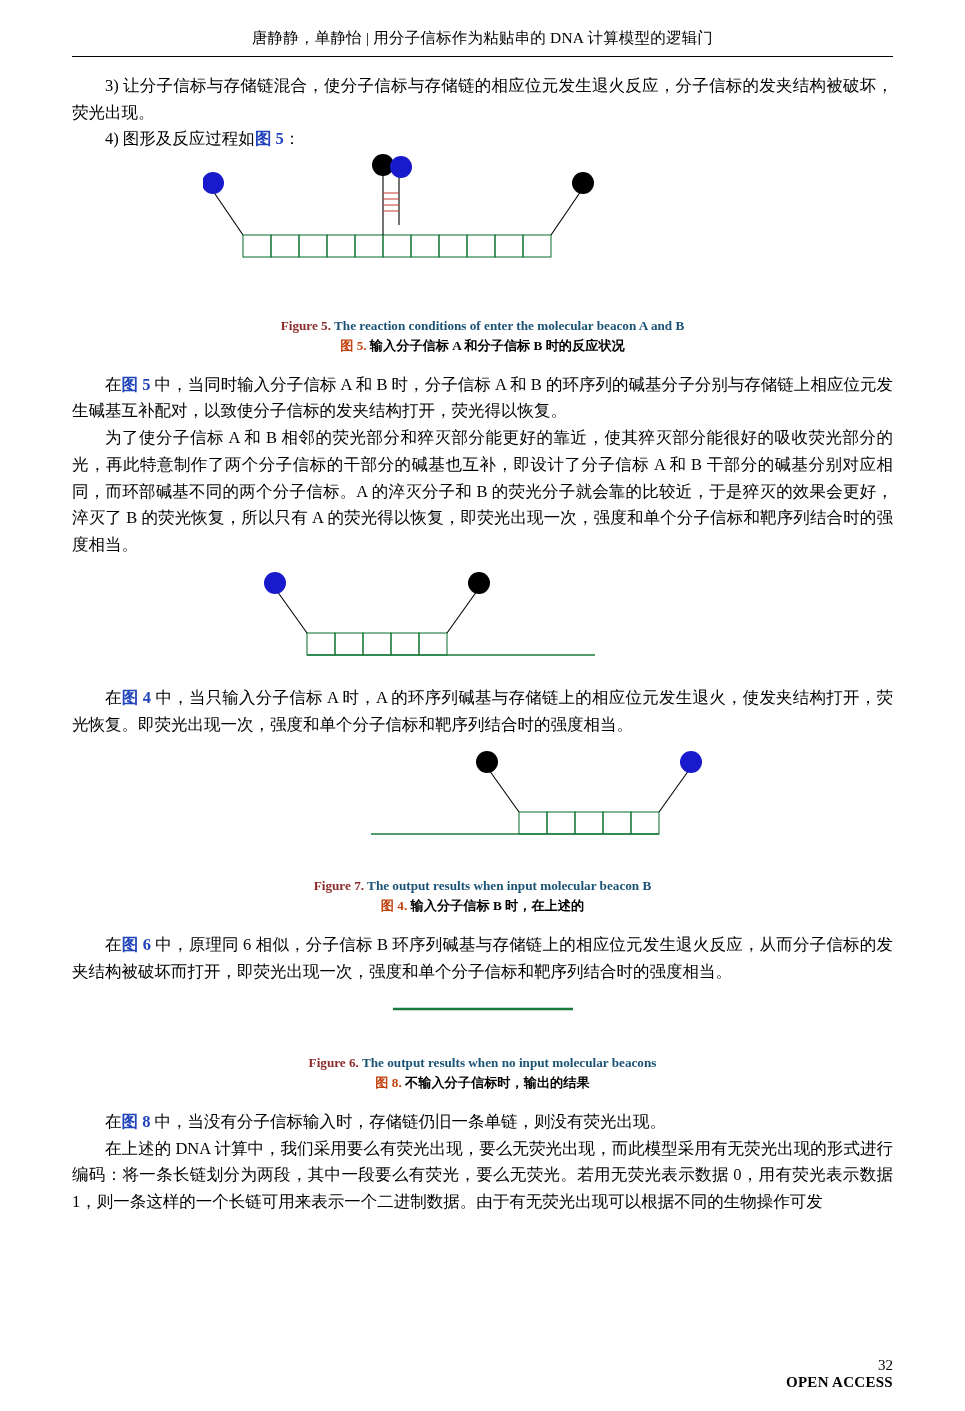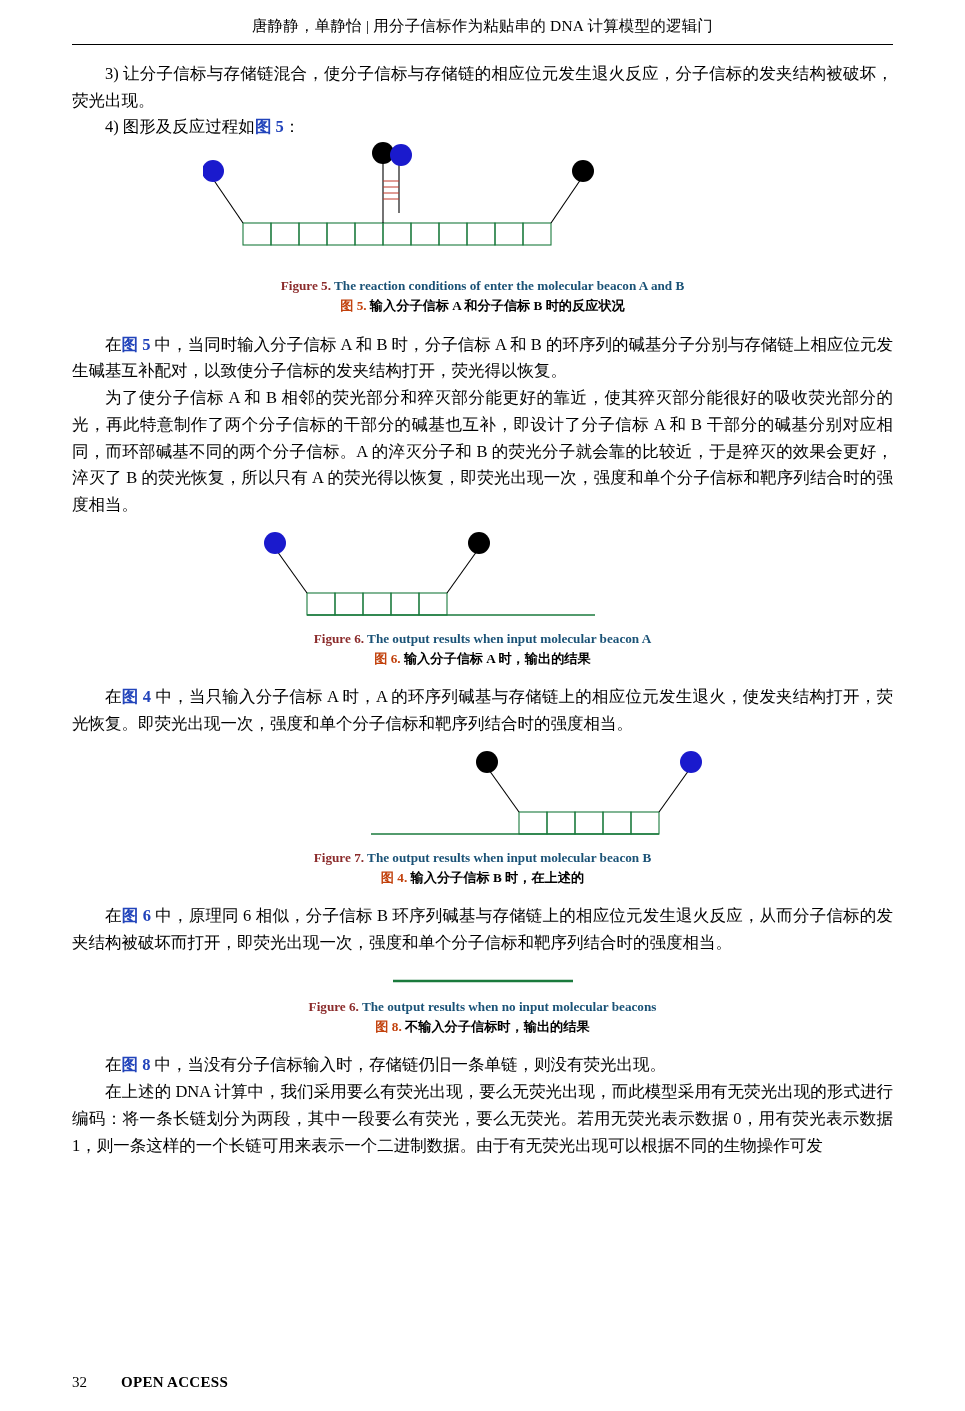--- a/index.html
+++ b/index.html
@@ -13,21 +13,21 @@
     position: relative;
     font-family: "Liberation Serif", serif;
     color: #000000;
     overflow: hidden;
   }
   .page {
     position: relative;
     width: 965px;
     height: 1411px;
     box-sizing: border-box;
-    padding: 0 72px;
+    padding: 12px 72px;
   }
   .runhead {
     text-align: center;
     font-size: 15.5px;
     padding-top: 16px;
     letter-spacing: 0.2px;
     color: #000;
   }
   .rule {
     border-top: 1px solid #000;
@@ -50,37 +50,38 @@
   .figure {
     width: 100%;
     text-align: center;
   }
   .figcap {
     text-align: center;
     font-size: 13.2px;
     line-height: 1.5;
     font-weight: bold;
   }
-  .figcap .en { color: #1a5276; }
+  .figcap .en { color: #1a5276; margin-top: 28px; }
   .figcap .en .lead { color: #8b2b2b; }
   .figcap .zh { color: #000; }
   .figcap .zh .lead { color: #c2410c; }
 
   .fig-canvas { display: block; margin: 0 auto; }
 
   .footer {
     position: absolute;
     left: 0;
     right: 0;
     bottom: 20px;
     padding: 0 72px;
     display: flex;
     justify-content: flex-start;
     align-items: flex-end;
     font-size: 15px;
+    flex-direction: column;
   }
   .footer .oa {
     font-weight: bold;
     letter-spacing: 0.3px;
     font-size: 15px;
     margin-left: 34px;
   }
 </style>
 </head>
 <body>
@@ -165,30 +166,20 @@
         <rect x="132" y="64" width="28" height="22"></rect>
         <rect x="160" y="64" width="28" height="22"></rect>
         <rect x="188" y="64" width="28" height="22"></rect>
         <rect x="216" y="64" width="28" height="22"></rect>
       </g>
       <line x1="104" y1="64" x2="74" y2="22" stroke="#000" stroke-width="1.1"></line>
       <line x1="244" y1="64" x2="274" y2="22" stroke="#000" stroke-width="1.1"></line>
       <circle cx="72" cy="14" r="11" fill="#1a1acd"></circle>
       <circle cx="276" cy="14" r="11" fill="#000000"></circle>
     </svg>
-    <div class="figcap">
-      <div class="en">
-        <span class="lead">Figure 6.</span>
-        <span>The output results when input molecular beacon A</span>
-      </div>
-      <div class="zh">
-        <span class="lead">图 6.</span>
-        <span>输入分子信标 A 时，输出的结果</span>
-      </div>
-    </div>
   </div>
 
   <div class="gap-md"></div>
 
   <p class="body-text indent">
     <span>在</span><span class="blue">图 4</span><span> 中，当只输入分子信标 A 时，A 的环序列碱基与存储链上的相应位元发生退火，使发夹结构打开，荧光恢复。即荧光出现一次，强度和单个分子信标和靶序列结合时的强度相当。</span>
   </p>
 
   <div class="gap-sm"></div>
 

